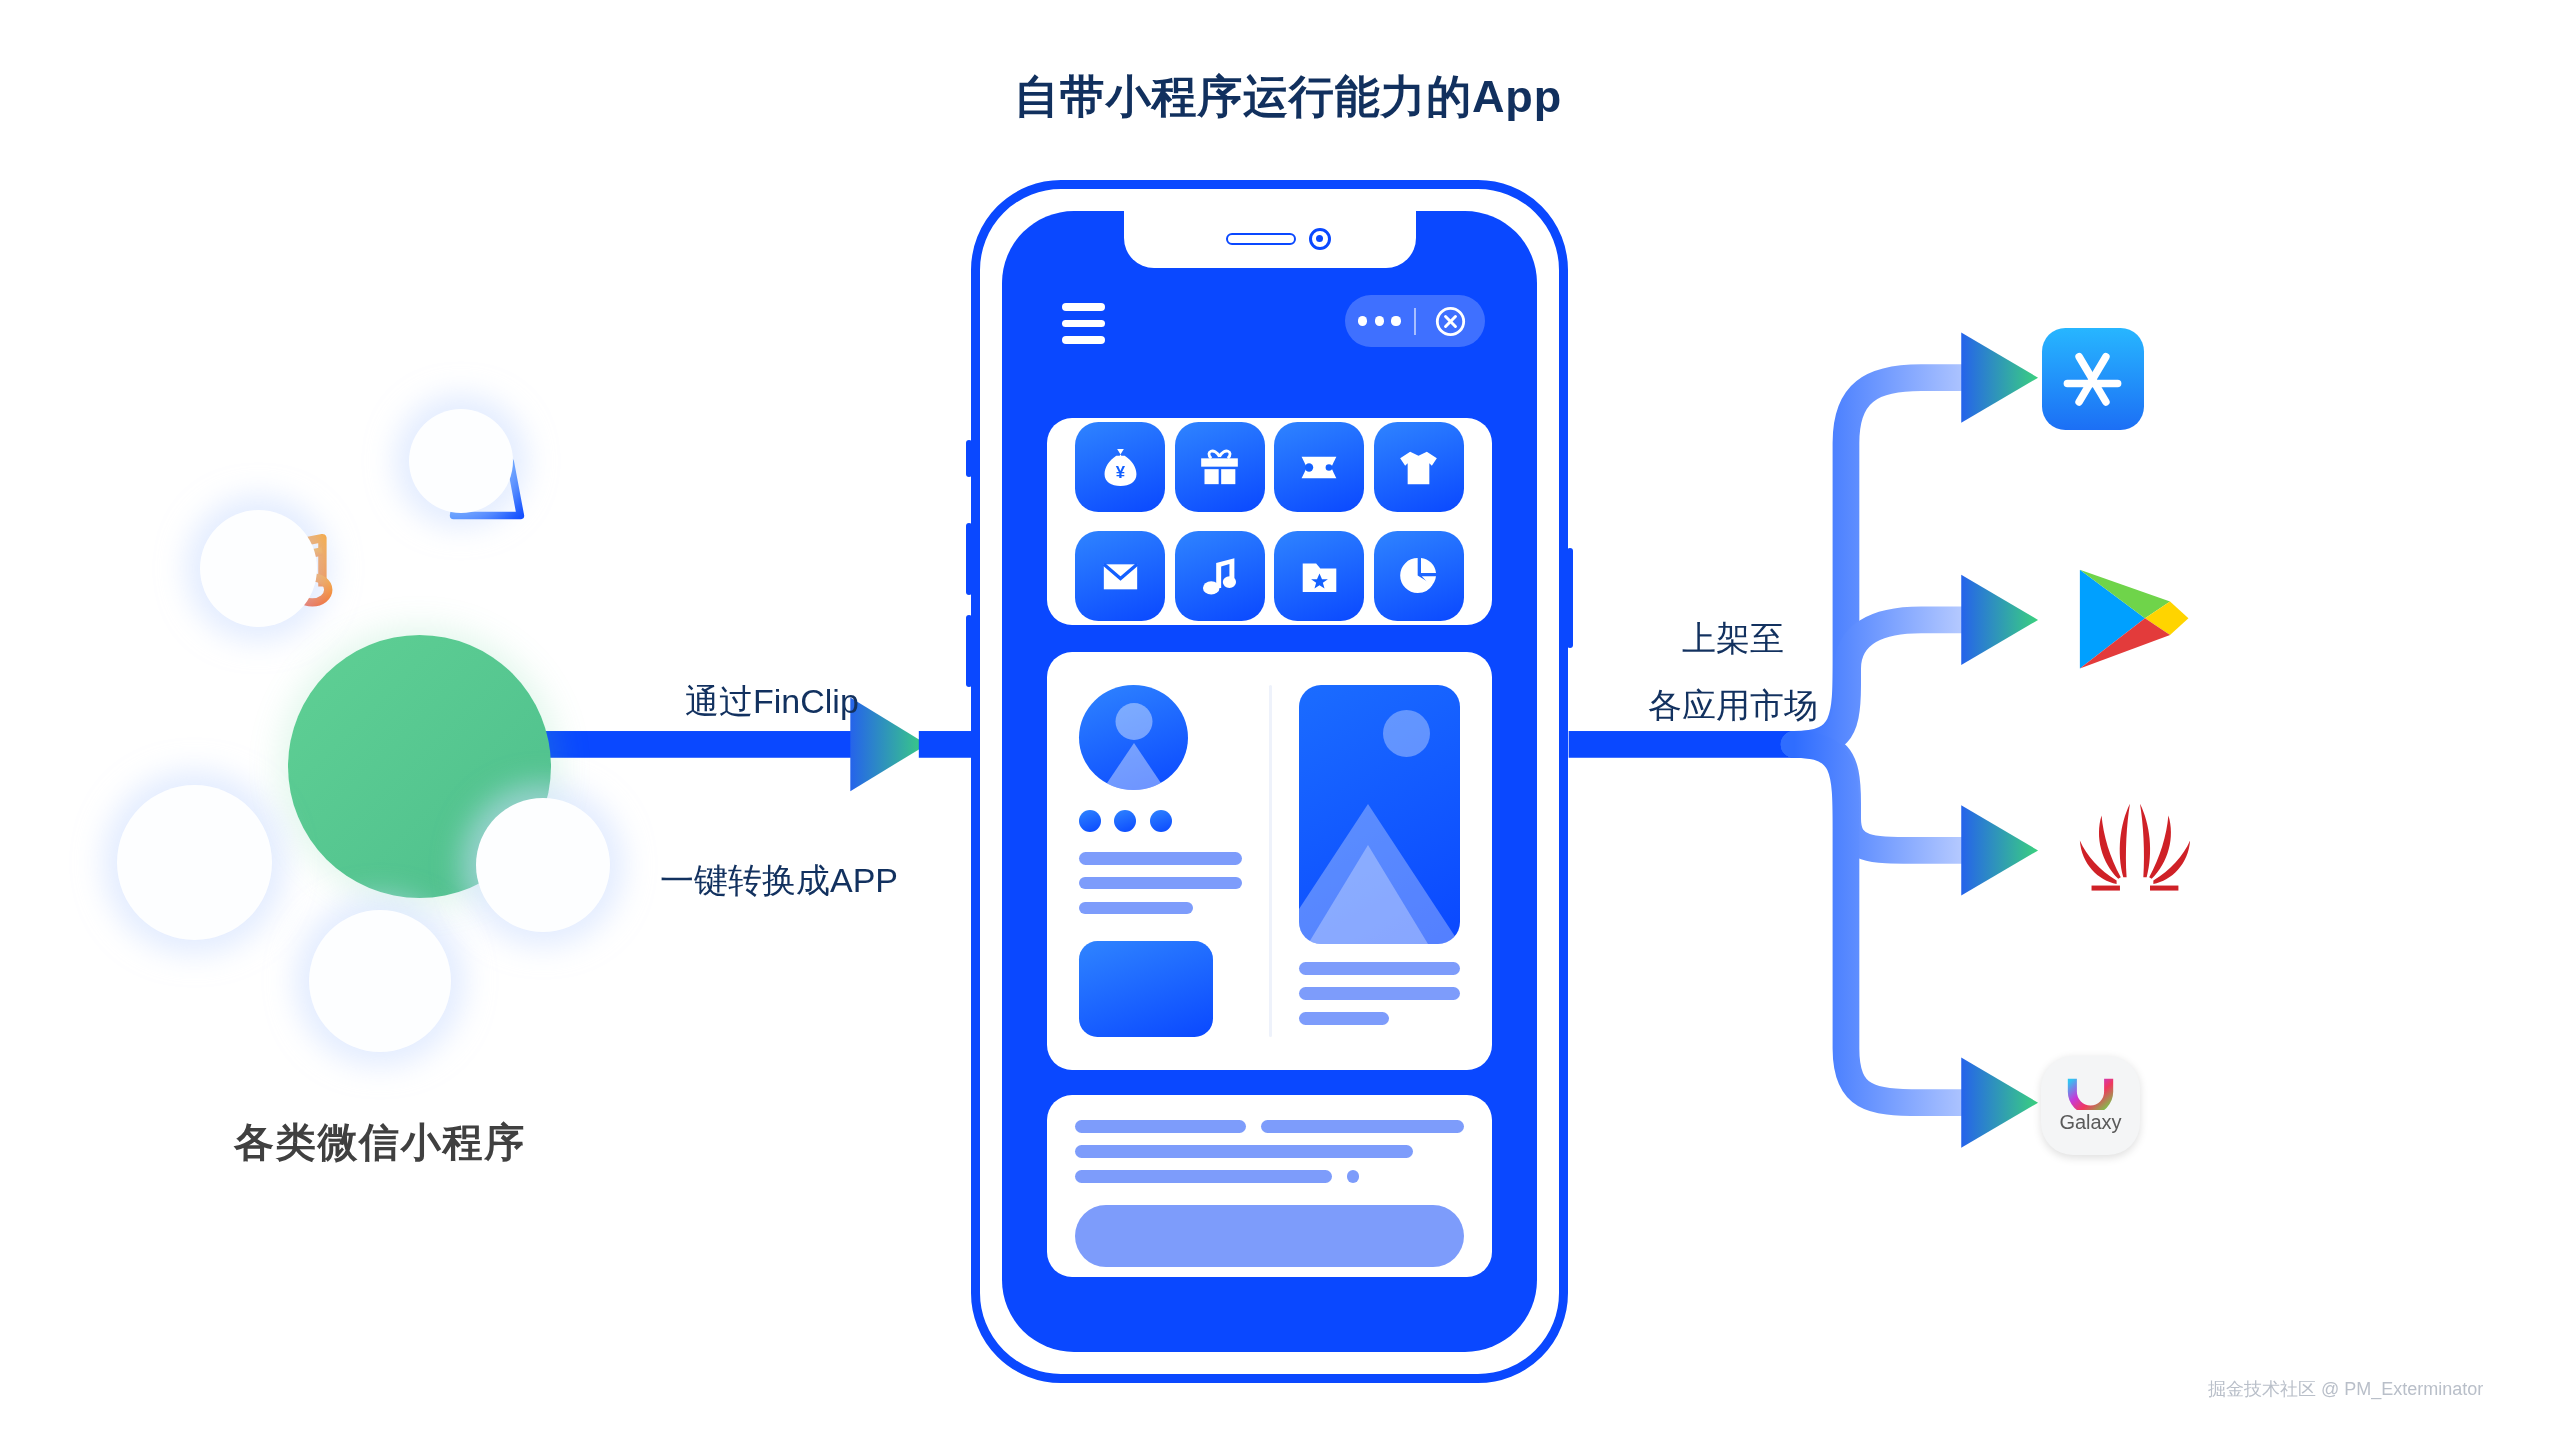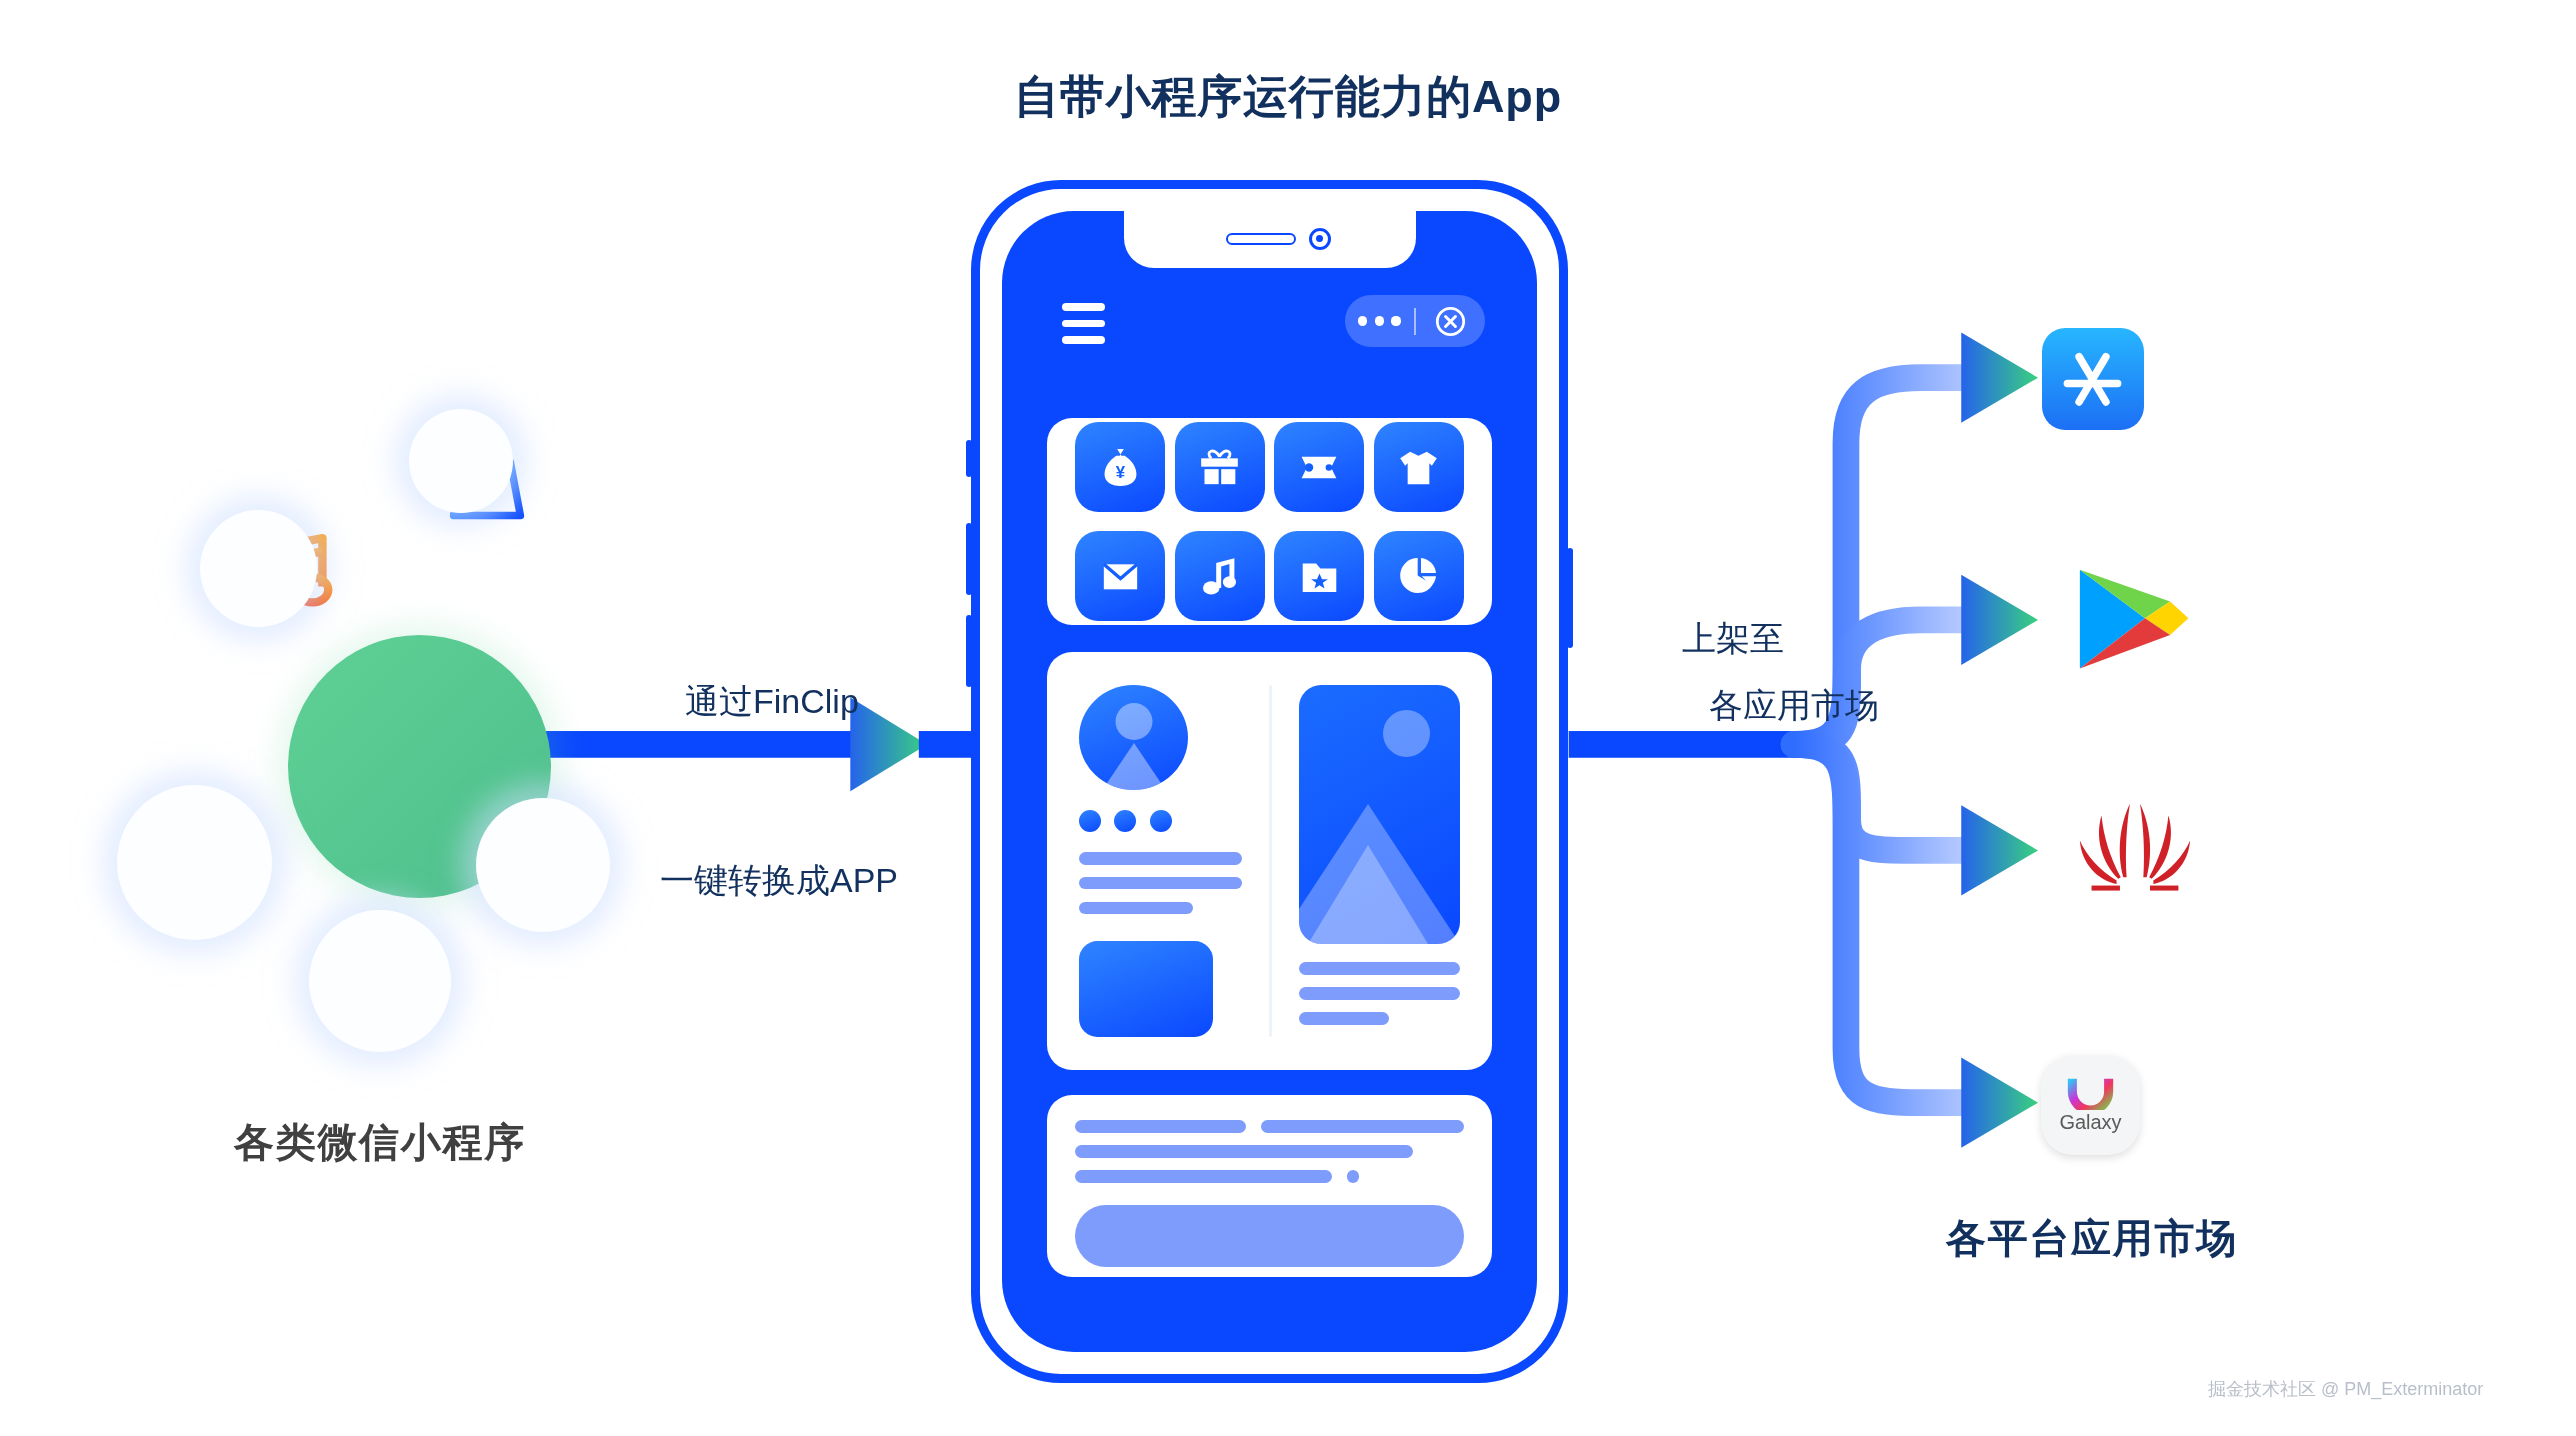--- a/index.html
+++ b/index.html
@@ -12,21 +12,21 @@
 
   
   .hdr-title{
     position:absolute;left:0;top:67px;width:2576px;text-align:center;
     font-size:45px;font-weight:bold;color:#11305e;letter-spacing:0.8px;
   }
   .lbl{position:absolute;color:#12315f;font-size:34px;white-space:nowrap;margin-top:44px;}
   .lbl-finclip{left:685px;top:635px;}
   .lbl-convert{left:660px;top:814px;}
   .lbl-up1{left:1633px;top:572px;width:200px;text-align:center;}
-  .lbl-up2{left:1587px;top:639px;width:292px;text-align:right;}
+  .lbl-up2{left:1587px;top:639px;width:292px;text-align:center;}
   .cap-left{
     position:absolute;left:234px;top:1115px;
     font-size:40px;font-weight:bold;color:#404040;letter-spacing:1.7px;
   }
   .cap-right{
     position:absolute;left:1946px;top:1211px;
     font-size:40px;font-weight:bold;color:#11305e;letter-spacing:1.7px;
   }
   .watermark{
     position:absolute;left:2208px;top:1377px;
@@ -273,21 +273,20 @@
   <div class="bubble" style="left:117px;top:785px;width:155px;height:155px;"></div>
   <div class="bubble" style="left:309px;top:910px;width:142px;height:142px;"></div>
   <div class="bubble" style="left:476px;top:798px;width:134px;height:134px;"></div>
 
   <div class="lbl lbl-finclip">通过FinClip</div>
   <div class="lbl lbl-convert">一键转换成APP</div>
   <div class="lbl lbl-up1">上架至</div>
   <div class="lbl lbl-up2">各应用市场</div>
 
   <div class="cap-left">各类微信小程序</div>
-  <div class="cap-right">各平台应用市场</div>
   <div class="watermark">掘金技术社区 @ PM_Exterminator</div>
 
   <div id="phone">
     <div class="side-btn" style="left:-14px;top:251px;width:5.8px;height:37px;"></div>
     <div class="side-btn" style="left:-14px;top:334px;width:5.8px;height:72px;"></div>
     <div class="side-btn" style="left:-14px;top:426px;width:5.8px;height:72px;"></div>
     <div class="side-btn" style="right:-14px;top:359px;width:5.8px;height:100px;"></div>
 
     <div id="phone-screen">
 

